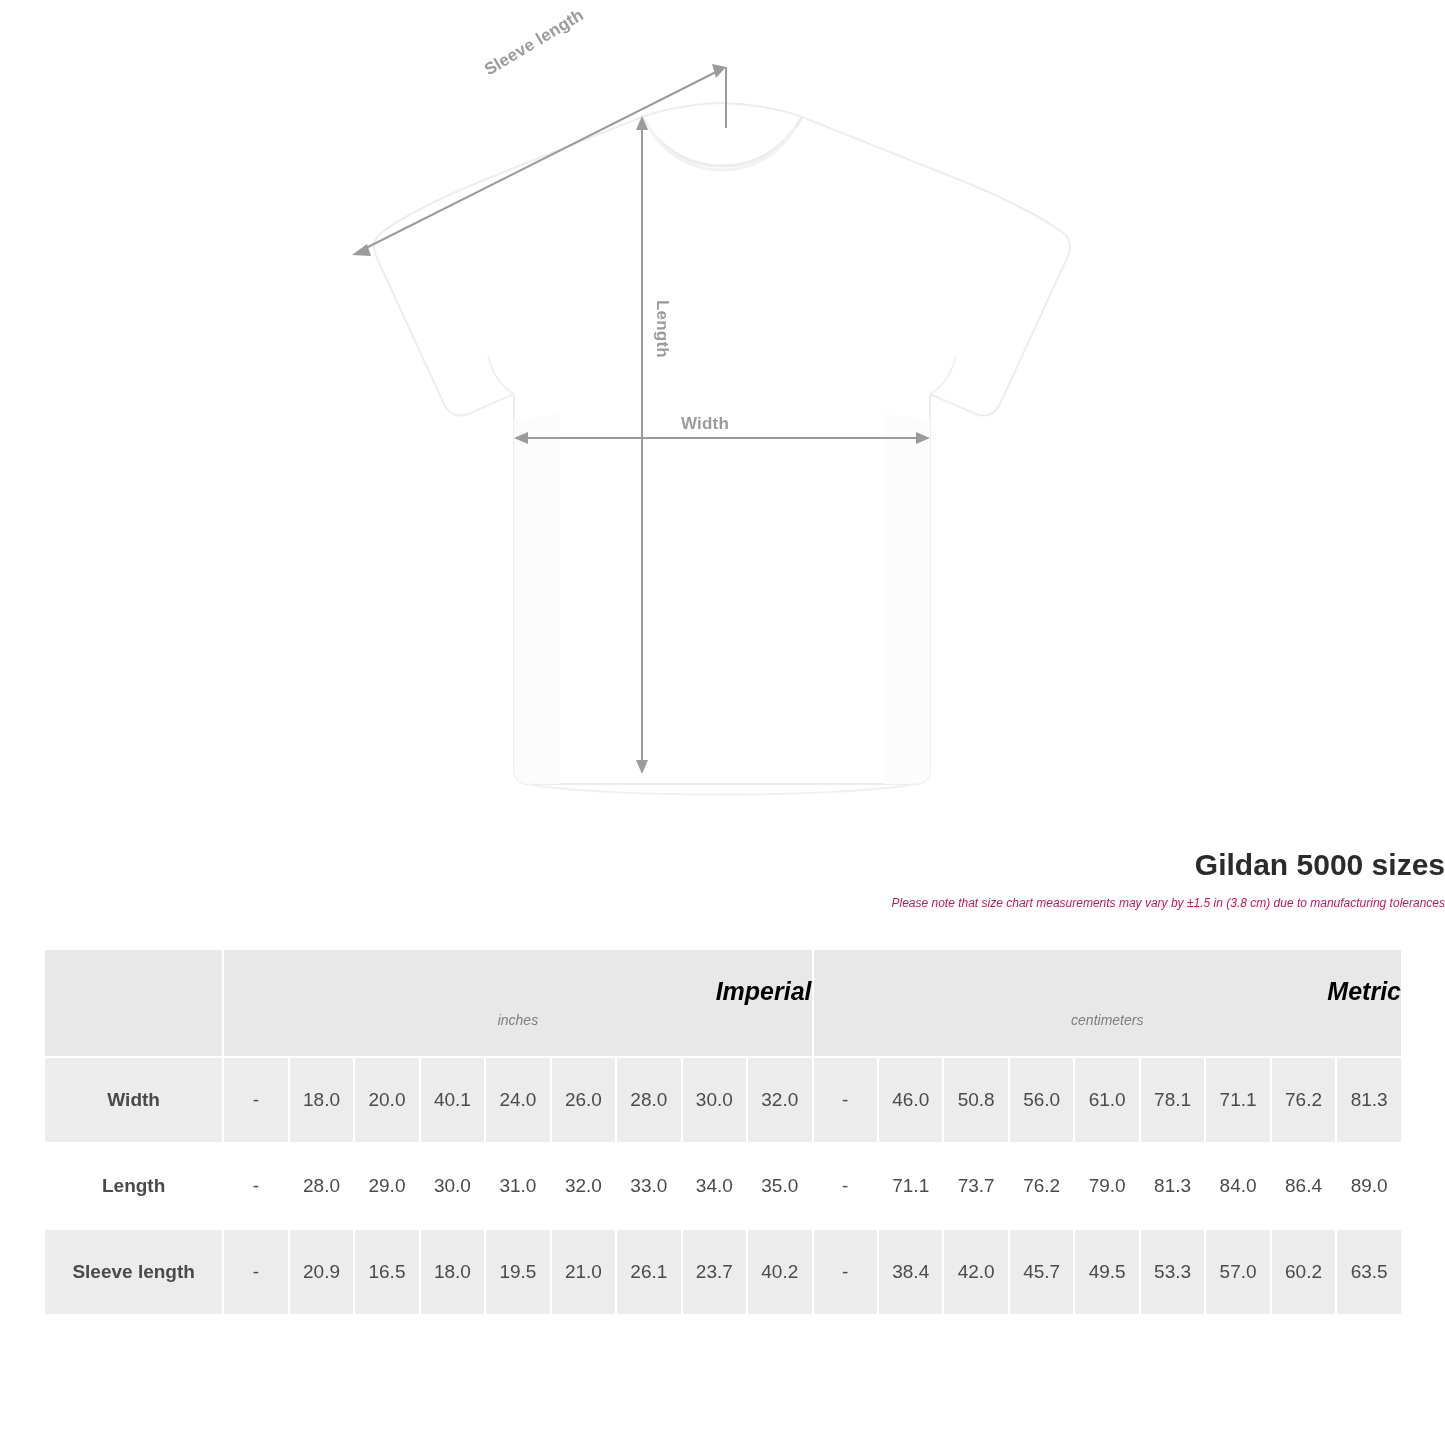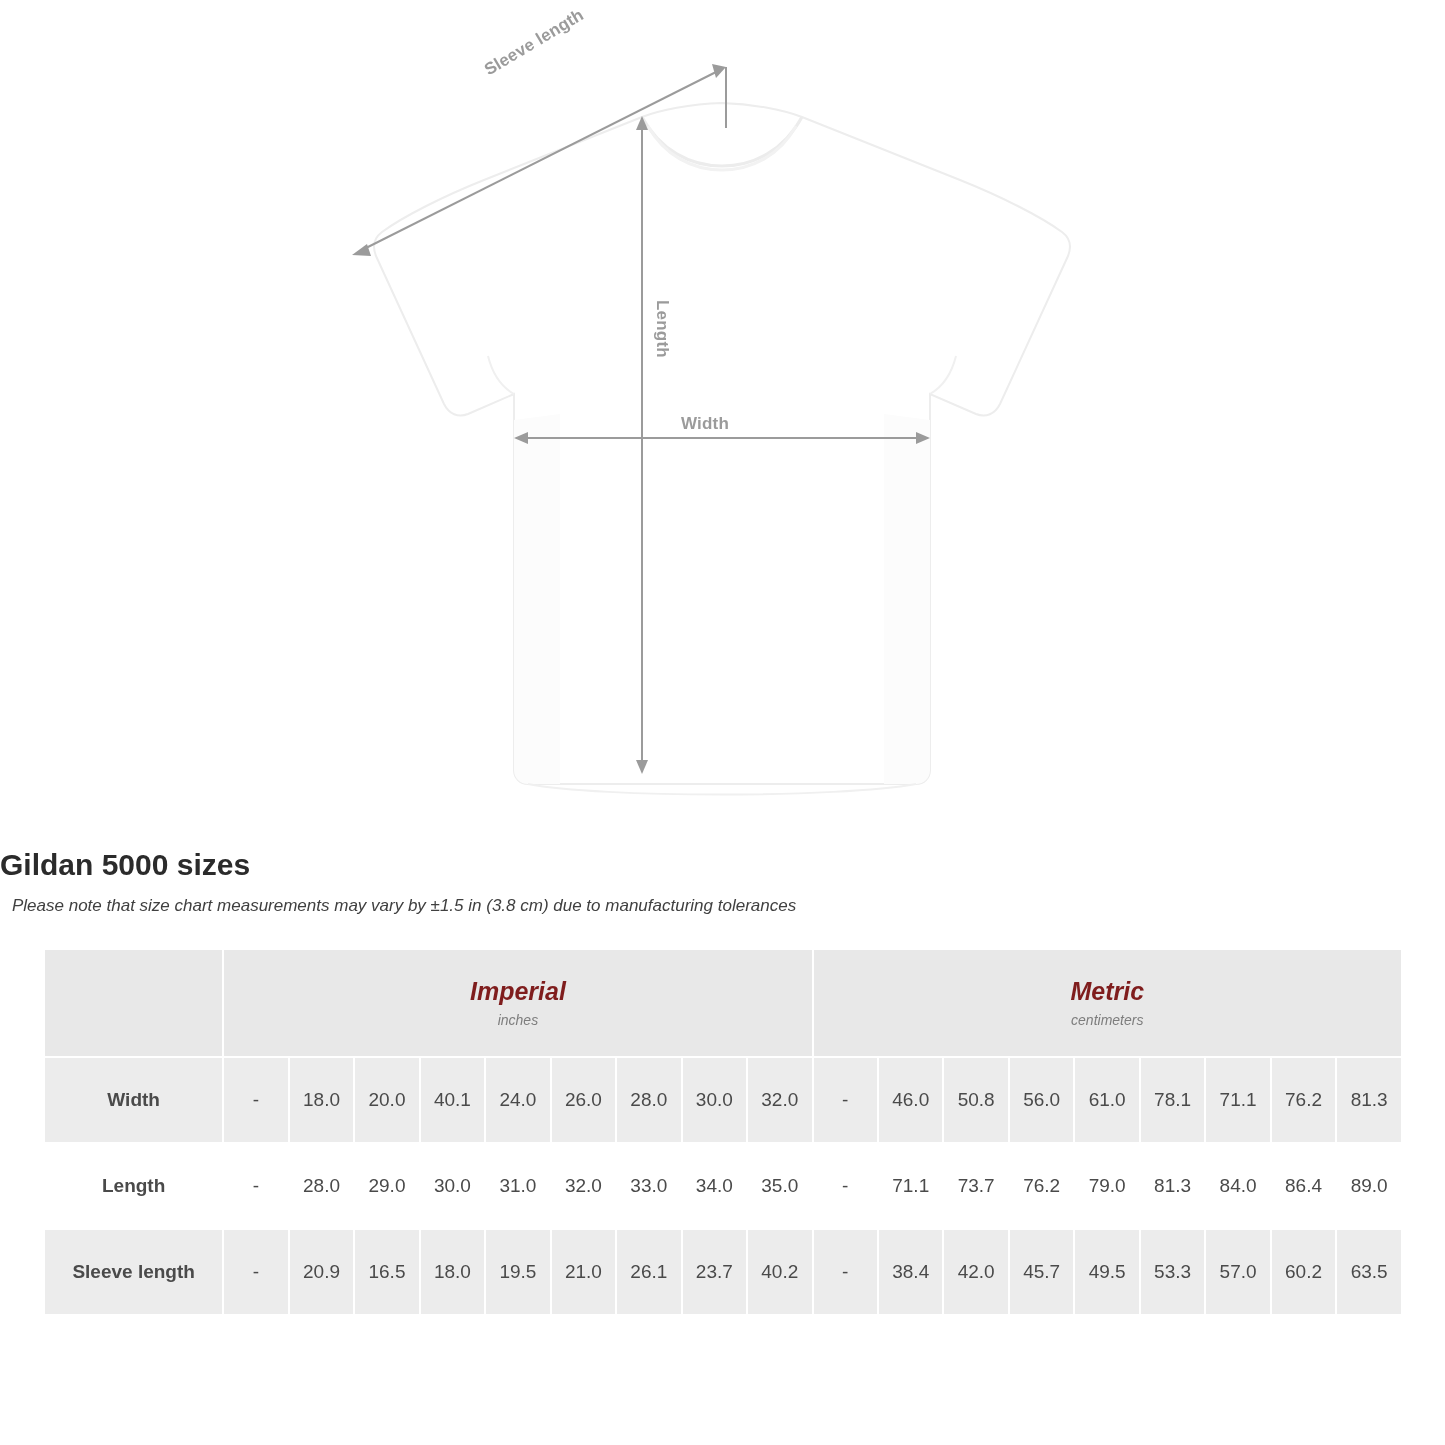--- a/index.html
+++ b/index.html
@@ -51,33 +51,33 @@
     writing-mode: vertical-rl;
     text-orientation: mixed;
   }
   #label-width {
     left: 681px;
     top: 414px;
   }
 
   
   .title-block {
-    text-align: left;
+    text-align: right;
     margin-top: 18px;
   }
   .chart-title {
     font-size: 30px;
     font-weight: bold;
     color: #2b2b2b;
     margin: 0;
   }
   .chart-note {
-    font-size: 17px;
+    font-size: 12px;
     font-style: italic;
-    color: #404040;
+    color: #be185d;
     margin: 14px 0 0 12px;
   }
 
   
   .table-wrap {
     position: absolute;
     left: 43px;
     top: 948px;
     width: 1360px;
   }
@@ -96,22 +96,23 @@
     border: 2px solid #ffffff;
   }
   .unit-head {
     height: 108px;
     background: #e8e8e8;
   }
   .unit-head .unit-name {
     font-size: 25px;
     font-weight: bold;
     font-style: italic;
-    color: #7f1d1d;
+    color: #000000;
     line-height: 1.1;
+    text-align: right;
   }
   .unit-head .unit-sub {
     font-size: 14px;
     font-style: italic;
     color: #7d7d7d;
     padding-top: 6px;
   }
   .row-head-cell {
     background: #ffffff;
     font-weight: bold;

